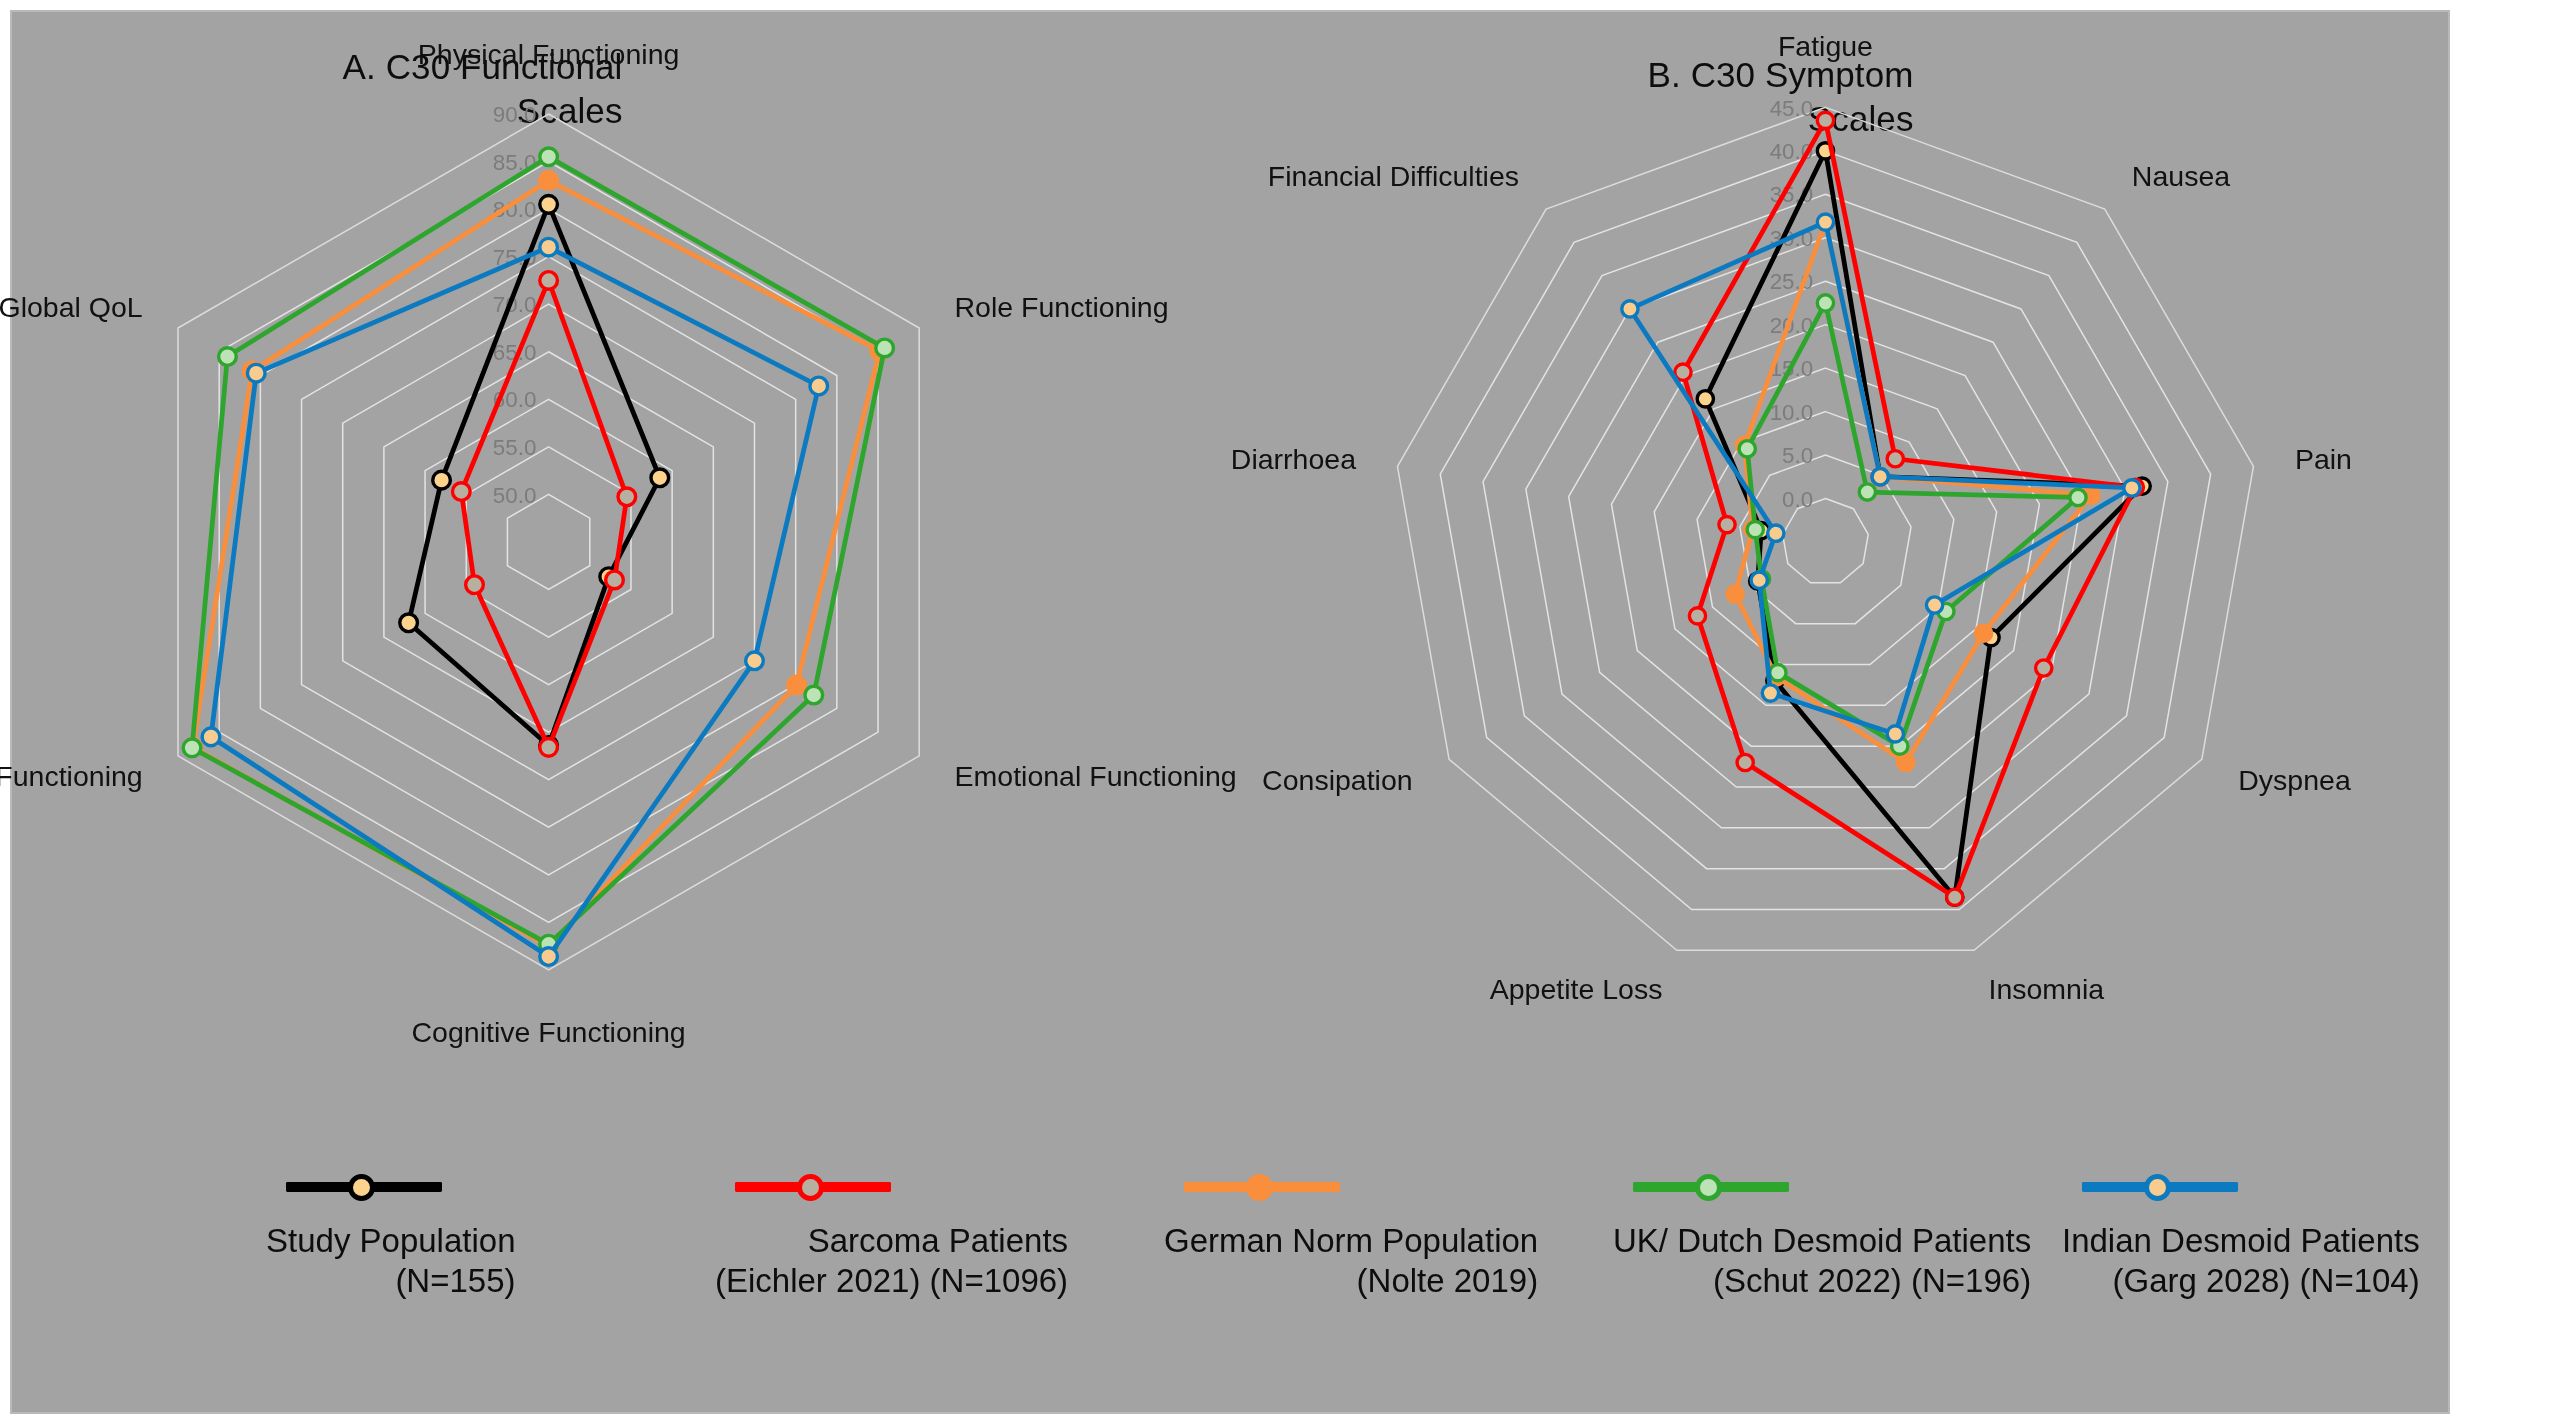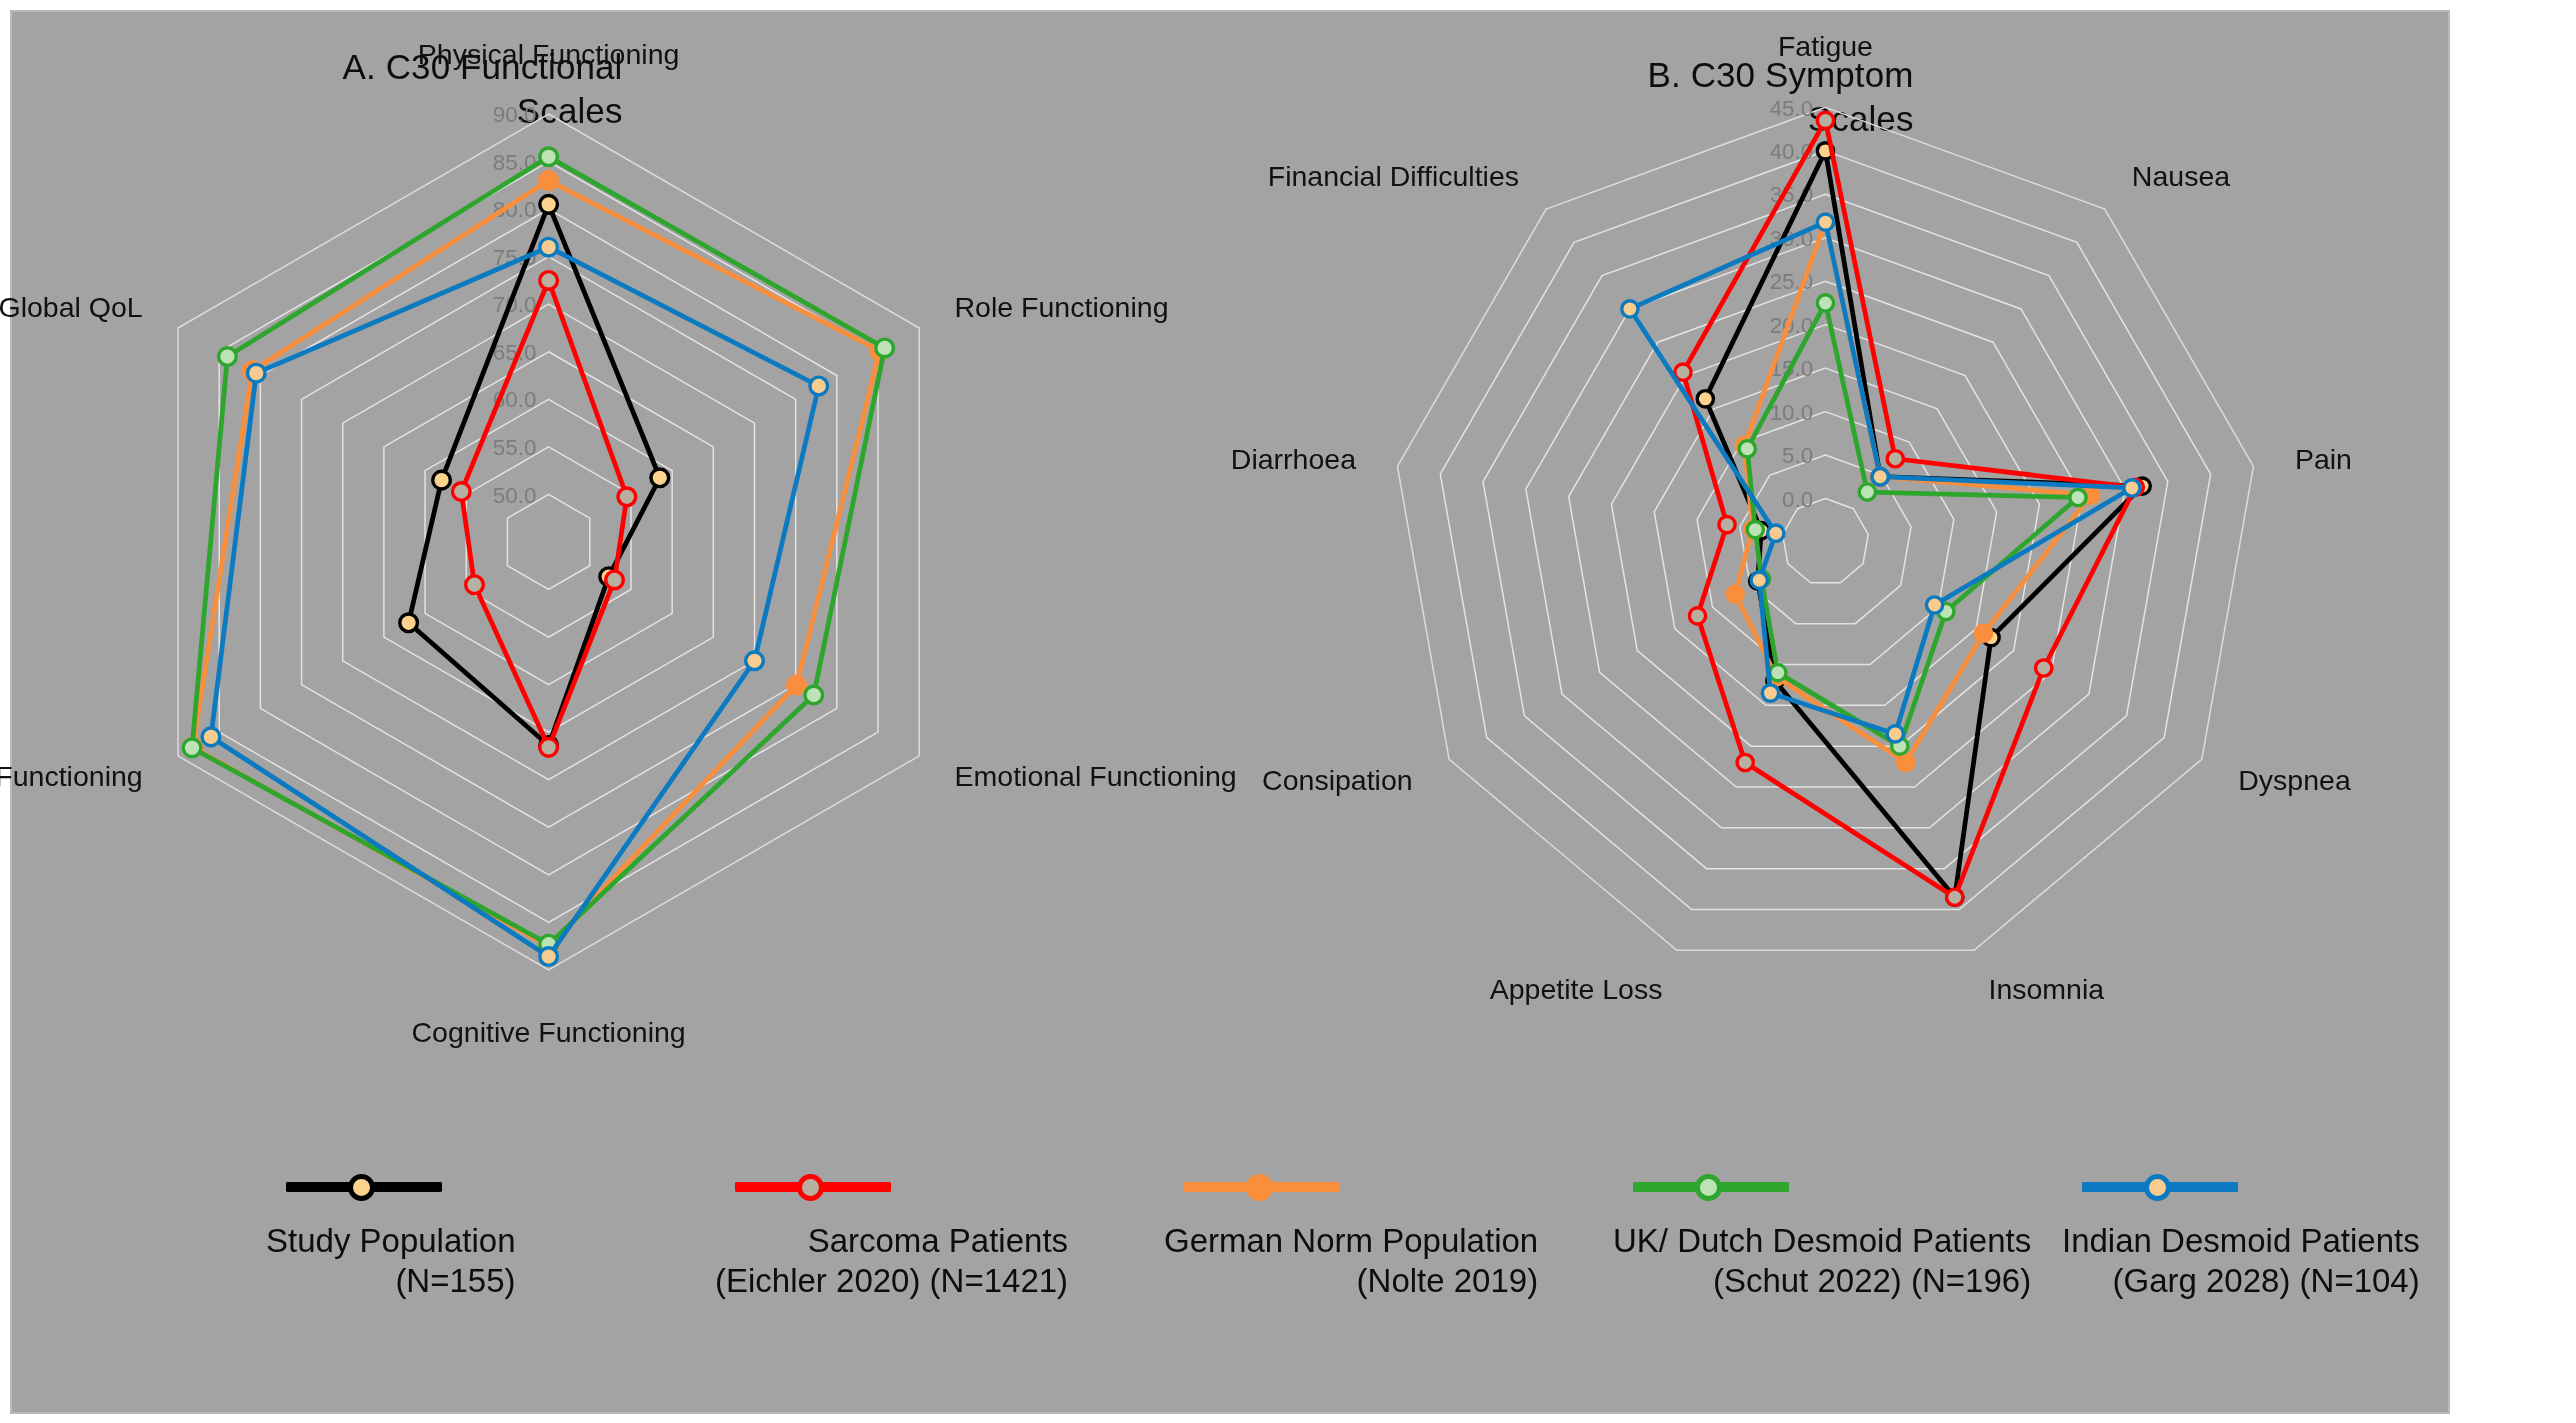--- a/index.html
+++ b/index.html
@@ -262,21 +262,21 @@
       </div>
       <div class="legend-text">Study Population
 (N=155)</div>
     </div>
     <div class="legend-item">
       <div class="legend-swatch">
         <div class="bar" style="background: rgb(255, 0, 0);"></div>
         <div class="dot" style="border-color: rgb(255, 0, 0); background: rgb(183, 175, 160);"></div>
       </div>
       <div class="legend-text">Sarcoma Patients
-(Eichler 2020) (N=1421)</div>
+(Eichler 2021) (N=1096)</div>
     </div>
     <div class="legend-item">
       <div class="legend-swatch">
         <div class="bar" style="background: rgb(249, 142, 60);"></div>
         <div class="dot" style="border-color: rgb(249, 142, 60); background: rgb(249, 142, 60);"></div>
       </div>
       <div class="legend-text">German Norm Population
 (Nolte 2019)</div>
     </div>
     <div class="legend-item">

